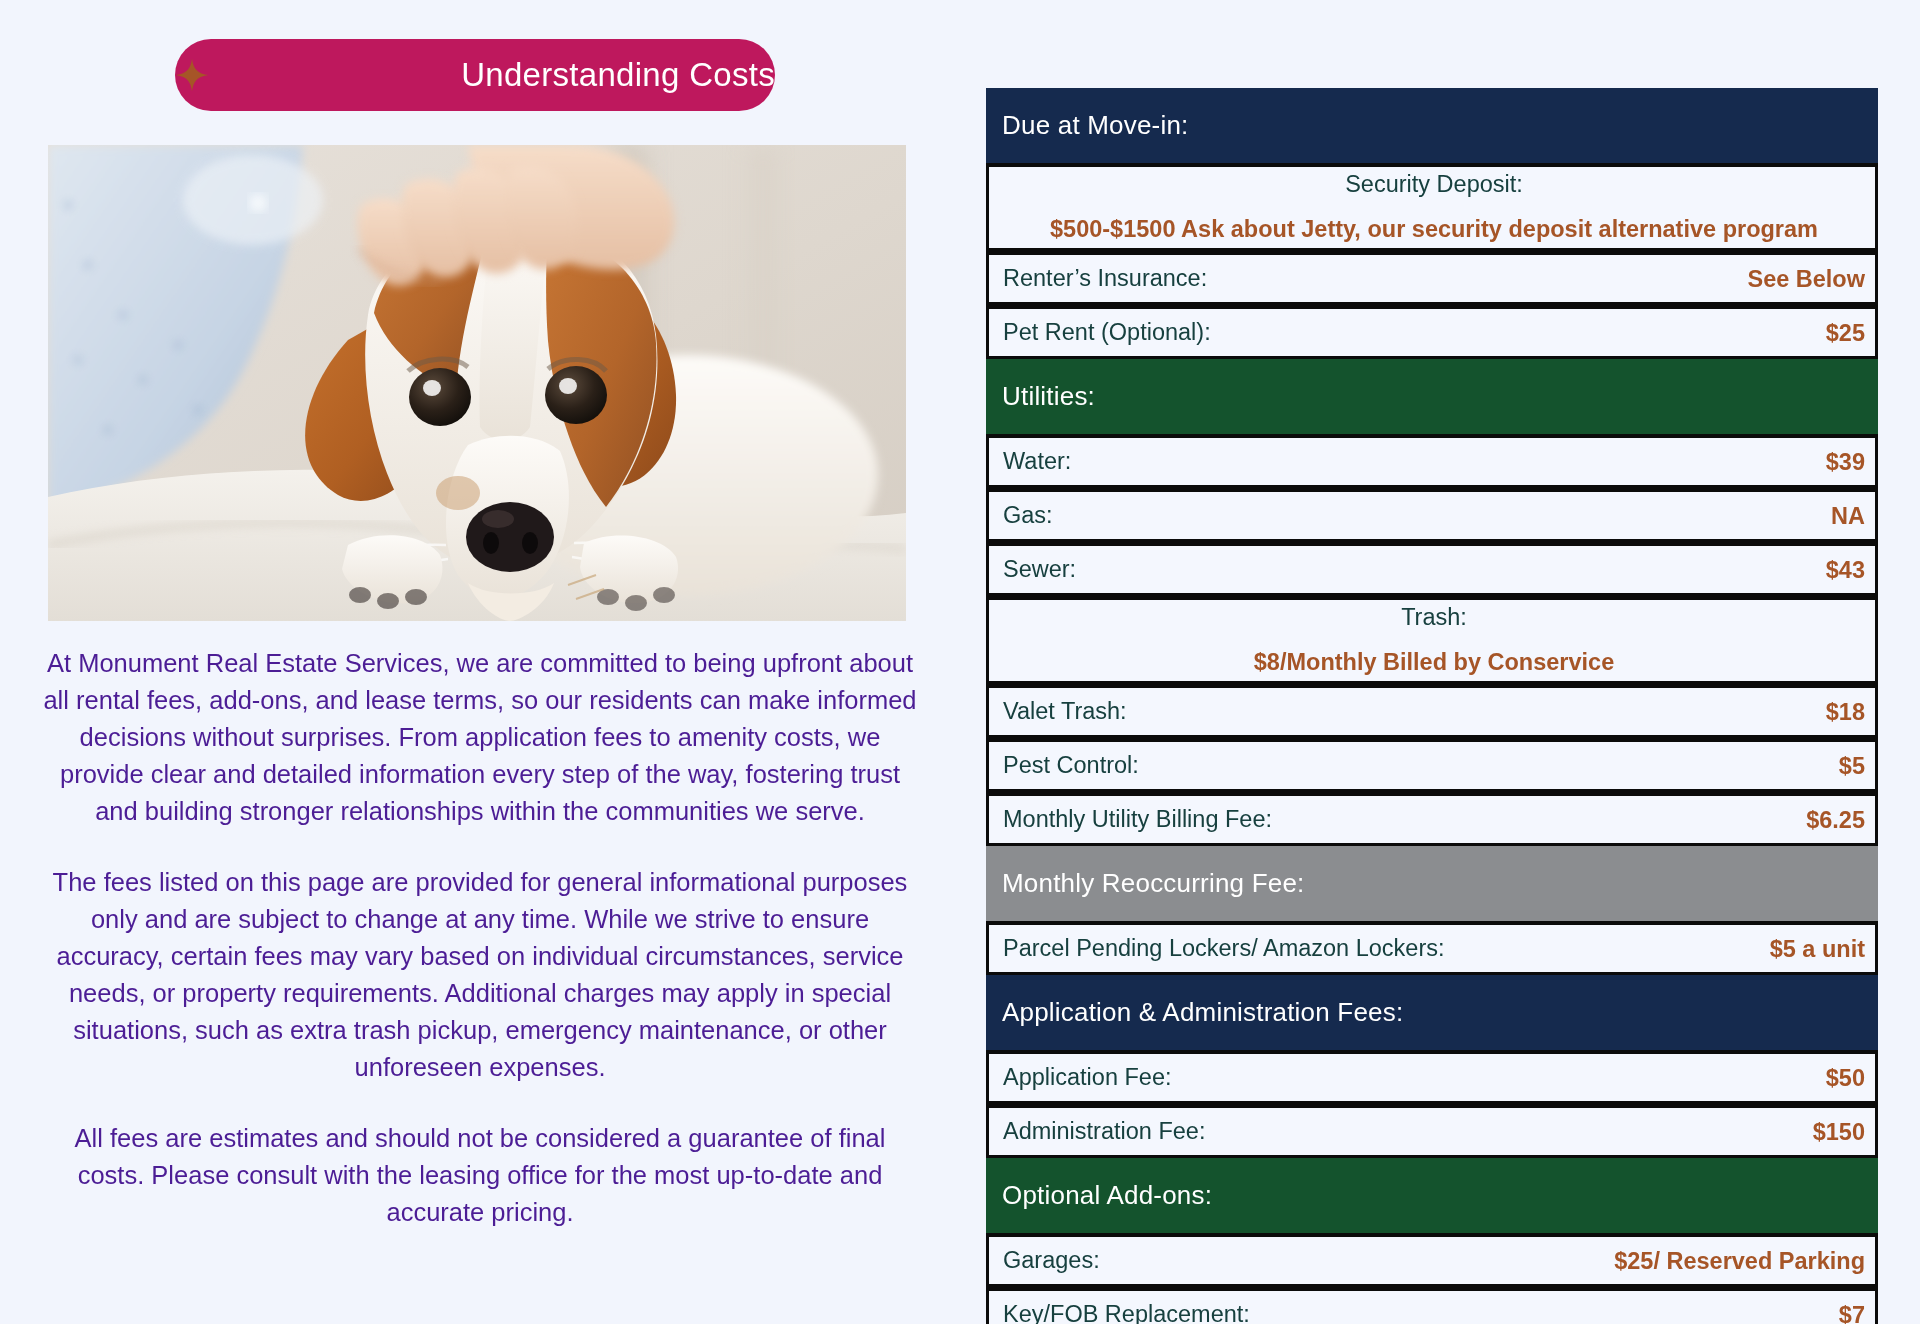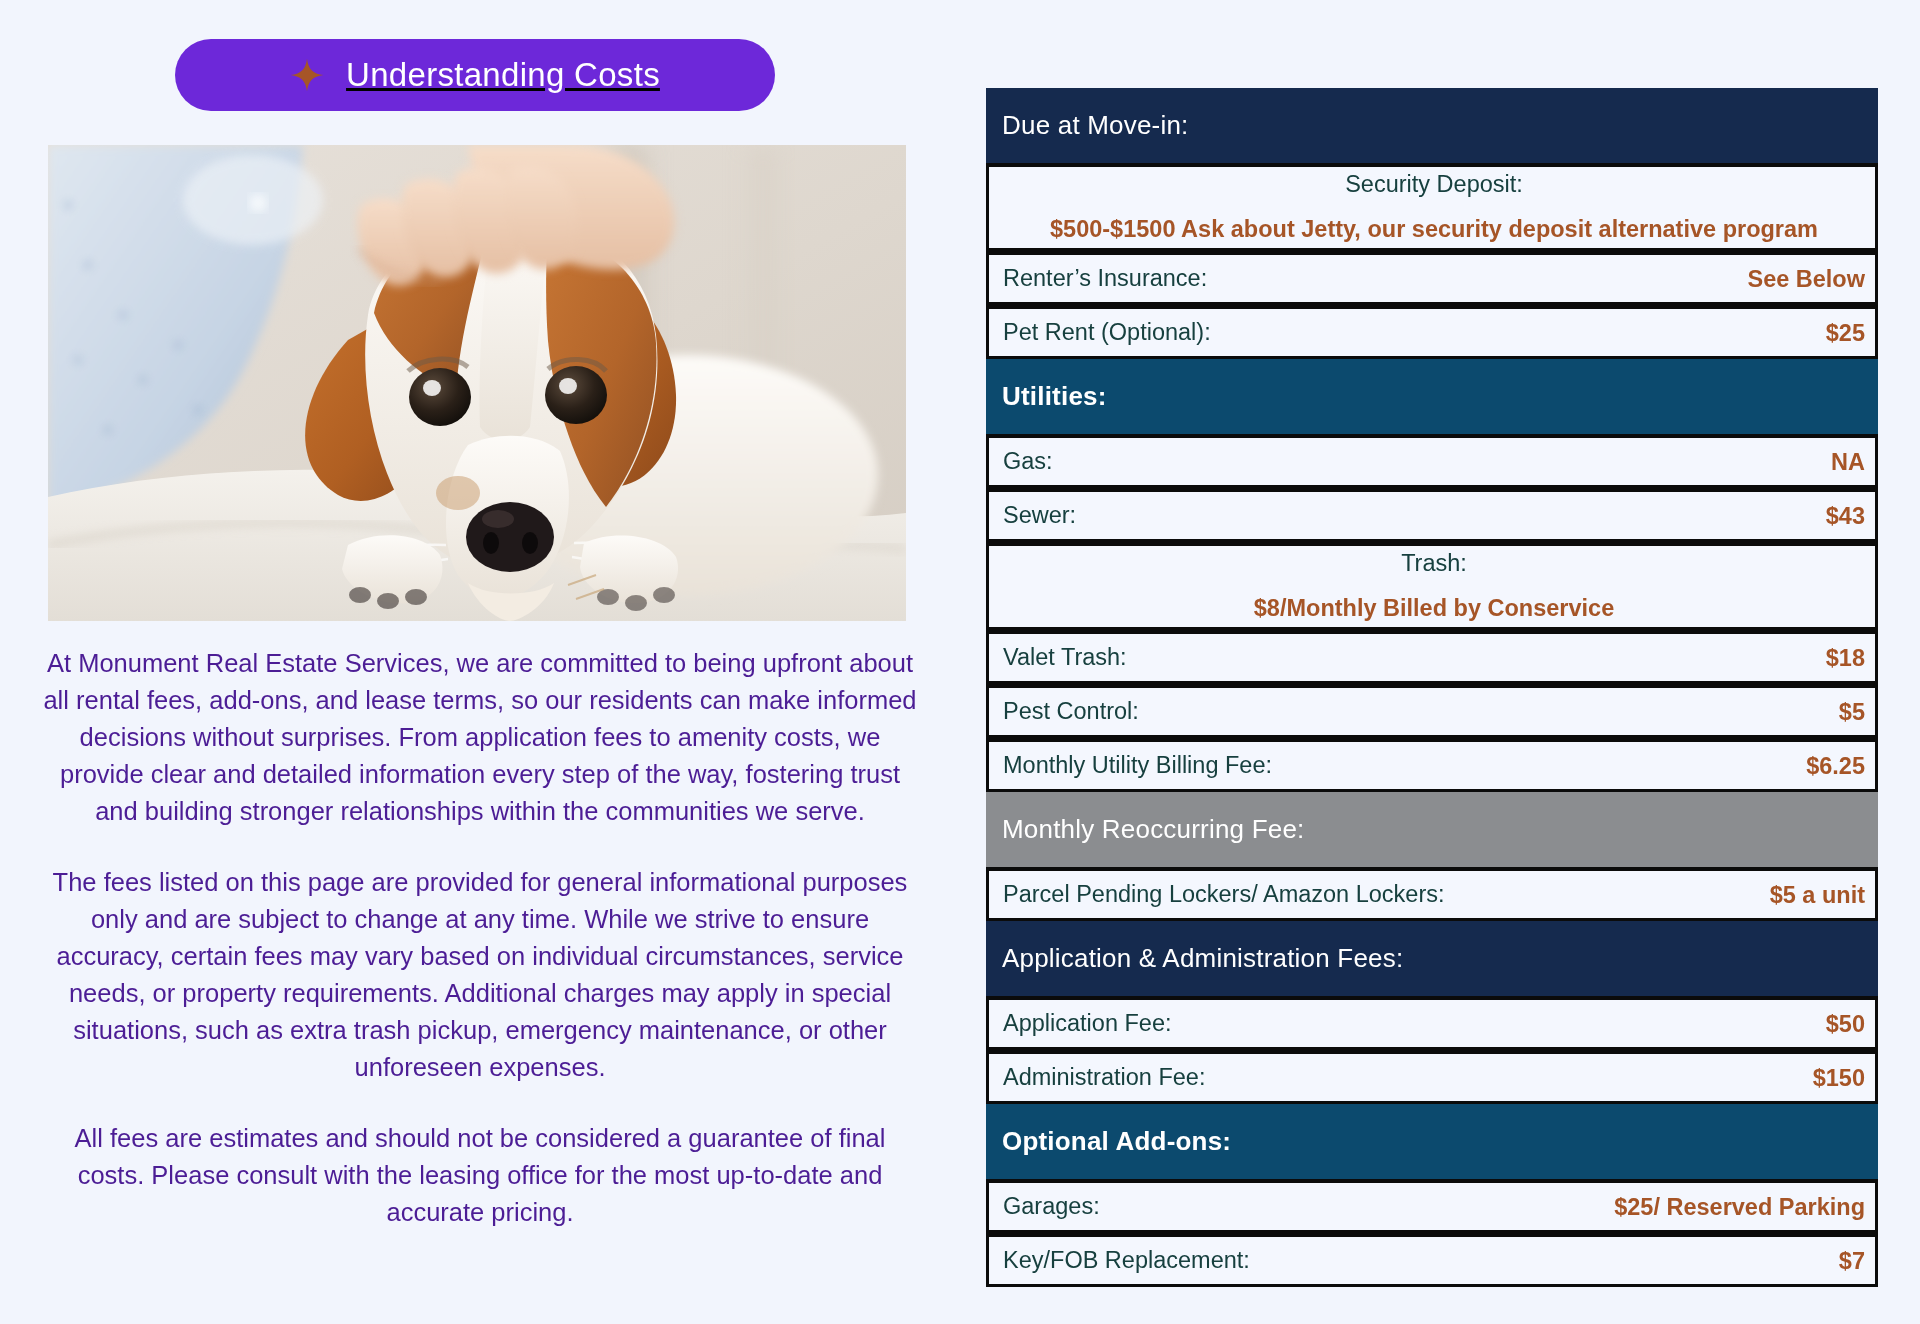--- a/index.html
+++ b/index.html
@@ -10,25 +10,24 @@
     overflow: hidden;
   }
   .page { position: relative; width: 1920px; height: 1324px; background: #f2f5fd; }
 
   
   .left-col { position: absolute; left: 0; top: 0; width: 960px; height: 1324px; }
 
   .title-badge {
     position: absolute; left: 175px; top: 39px;
     width: 600px; height: 72px;
-    background: #6d28d9;
+    background: #be185d;
     border-radius: 36px;
-    display: flex; align-items: center; justify-content: center;
+    display: flex; align-items: center; justify-content: space-between;
     gap: 22px;
-    text-decoration: underline;
   }
   .sparkle-icon { width: 34px; height: 34px; display: block; flex: none; }
   .title-text {
     color: #ffffff; font-size: 33px; font-weight: 400;
     letter-spacing: .3px; white-space: nowrap;
   }
 
   .hero-photo {
     position: absolute; left: 48px; top: 145px;
     width: 858px; height: 476px;
@@ -56,21 +55,21 @@
   .sec-head {
     height: 75px;
     display: flex; align-items: center;
     padding: 0 0 0 16px;
     color: #ffffff;
     font-size: 26px;
     font-weight: 400;
     letter-spacing: .2px;
   }
   .sec-head.navy  { background: #152a4e; }
-  .sec-head.rust  { background: #0c4a6e; font-weight: bold; }
+  .sec-head.rust  { background: #14532d; }
   .sec-head.gray  { background: #8b8d90; }
 
   .fee-row {
     background: #f4f7fe;
     border: 3px solid #0b0b0b;
     border-top-width: 4px;
     min-height: 54px;
     display: flex; align-items: center; justify-content: space-between;
     padding: 4px 10px 4px 14px;
     gap: 16px;
@@ -249,20 +248,24 @@
       <div class="fee-row">
         <span class="fee-label">Renter’s Insurance:</span>
         <span class="fee-value">See Below</span>
       </div>
       <div class="fee-row">
         <span class="fee-label">Pet Rent (Optional):</span>
         <span class="fee-value">$25</span>
       </div>
       <div class="sec-head rust">Utilities:</div>
       <div class="fee-row">
+        <span class="fee-label">Water:</span>
+        <span class="fee-value">$39</span>
+      </div>
+      <div class="fee-row">
         <span class="fee-label">Gas:</span>
         <span class="fee-value">NA</span>
       </div>
       <div class="fee-row">
         <span class="fee-label">Sewer:</span>
         <span class="fee-value">$43</span>
       </div>
       <div class="fee-row two-line">
         <span class="fee-label">Trash:</span>
         <span class="fee-value">$8/Monthly Billed by Conservice</span>

